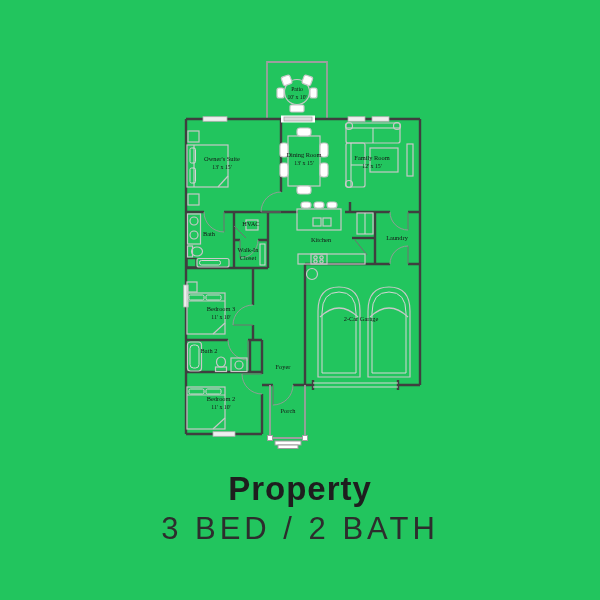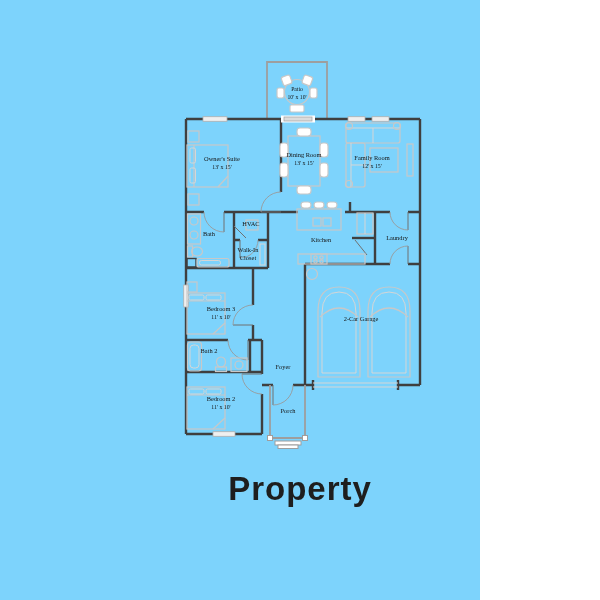--- a/index.html
+++ b/index.html
@@ -1,16 +1,16 @@
 <!DOCTYPE html>
 <html><head>
 <meta charset="utf-8">
 <style>
   html,body{margin:0;padding:0;background:#ffffff;}
-  .page{position:relative;width:480px;height:600px;background:#7dd3fc;overflow:hidden;
+  .page{position:relative;width:600px;height:600px;background:#22c55e;overflow:hidden;
         font-family:"Liberation Sans",sans-serif;}
   svg{position:absolute;left:0;top:0;}
 
   
   .w    {stroke:#3f3f3f;stroke-width:2.4;fill:none;stroke-linecap:butt;}
   .wt   {stroke:#3f3f3f;stroke-width:1.4;fill:none;}
   .f    {stroke:#c8c8c8;stroke-width:1.2;fill:#ffffff;}
   .fn   {stroke:#c8c8c8;stroke-width:1.2;fill:none;}
   .fl   {stroke:#d6d6d6;stroke-width:1;fill:none;}
   .g    {stroke:#9e9e9e;stroke-width:1.8;fill:none;}
@@ -303,15 +303,16 @@
     <text class="r" x="221" y="401">Bedroom 2</text>
     <text class="r rd" x="221" y="409">11' x 10'</text>
 
     <text class="r" x="288" y="413">Porch</text>
     <text class="r" x="361" y="321">2-Car Garage</text>
   </g>
 </svg>
 
   <div class="footer">
     <div class="title">Property</div>
+    <div class="subtitle">3 BED / 2 BATH</div>
   </div>
 
 </div>
 
 </body></html>

